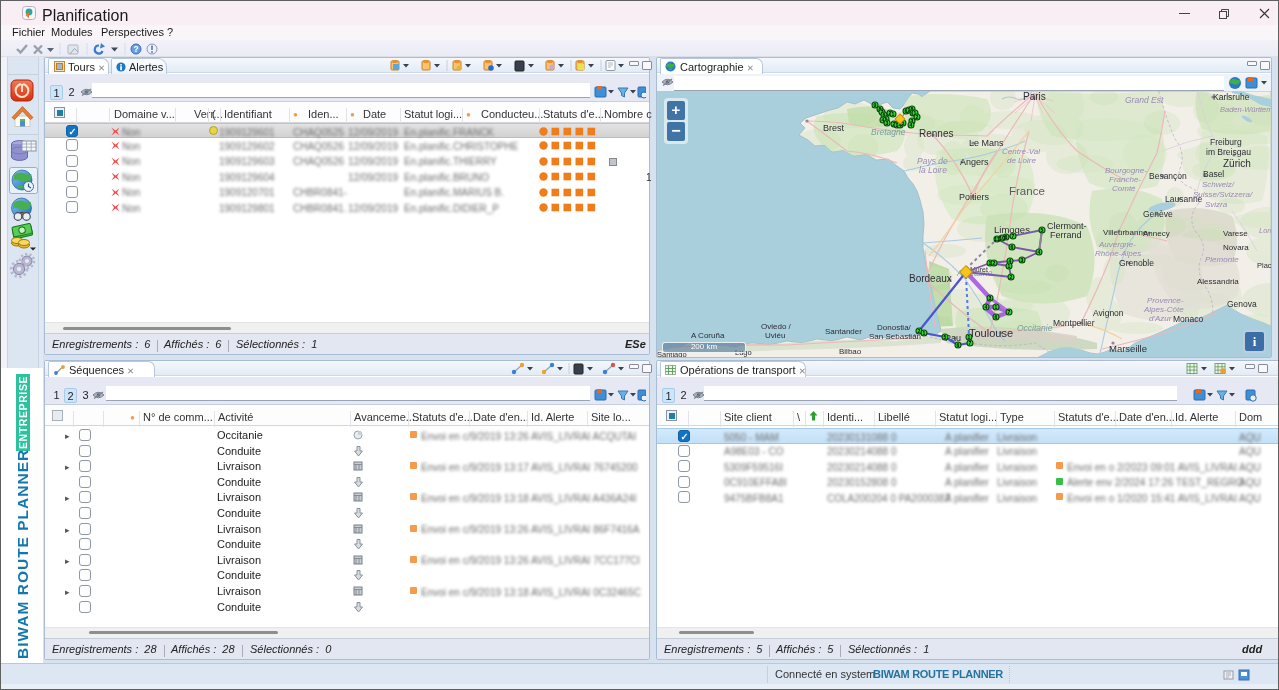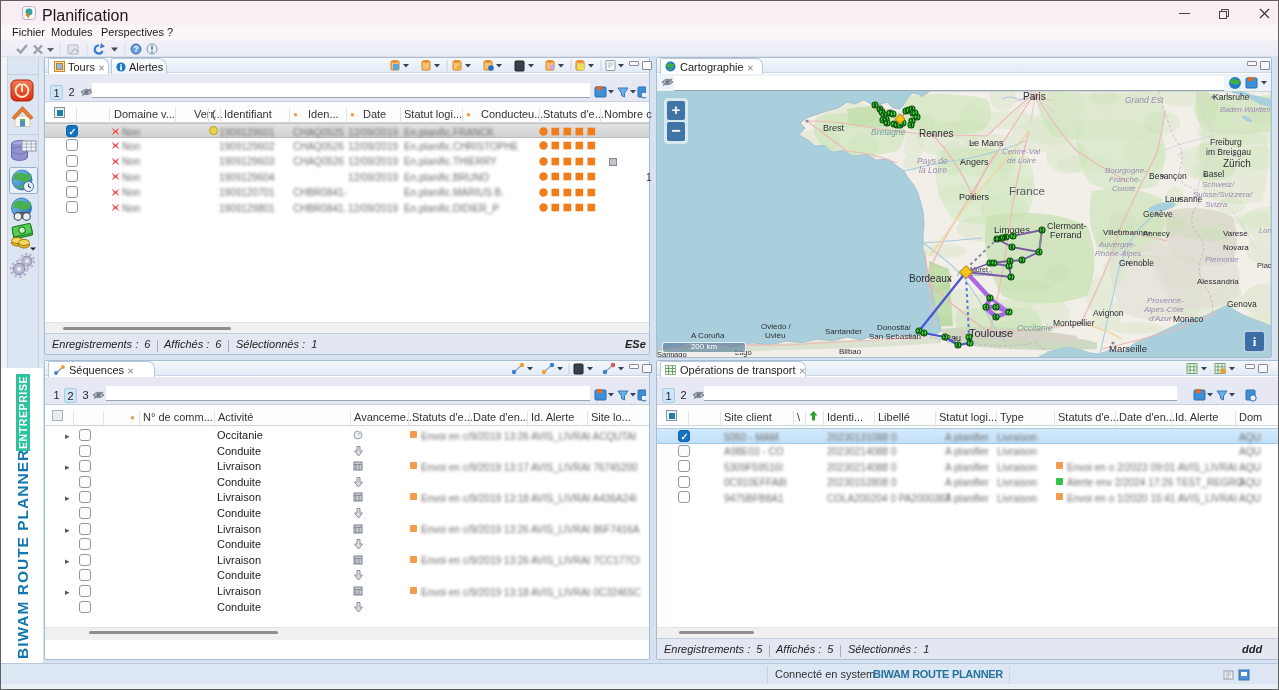--- a/index.html
+++ b/index.html
@@ -573,20 +573,27 @@
 <div class="row" style="top:171.6px;height:15.6px;">
 <span class="cb" style="left:34px;top:1px"></span>
 <span class="act" style="left:172px">Conduite</span>
 <svg class="abs" style="left:309px;top:2px" width="9" height="11" viewBox="0 0 9 11">
           <path d="M3 0.5 H6 V5 H8.5 L4.5 10 L0.5 5 H3 Z" fill="#d8dce2" stroke="#8a929c"></path>
         </svg>
 </div>
 </div>
 <div class="sctrack" style="top:266px;"></div>
     <div class="hscroll" style="left:44px;top:270px;width:189px;"></div>
+<div class="tstatus">
+      <span style="left:7px">Enregistrements :&nbsp; 28</span>
+      <span style="left:119px;border-left:1px solid #aab;height:12px;top:6px"></span>
+      <span style="left:126px">Affichés :&nbsp; 28</span>
+      <span style="left:197px;border-left:1px solid #aab;height:12px;top:6px"></span>
+      <span style="left:205px">Sélectionnés :&nbsp; 0</span>
+    </div>
 </div>
 <div class="panel" id="ops" style="left:656px;top:360px;width:687px;height:300px;">
 <div class="tabrow"></div>
 <div class="tab" style="left:3px;width:146px;">
     <svg class="abs" style="left:4px;top:3px" width="11" height="10" viewBox="0 0 11 10">
         <rect x="0.5" y="0.5" width="10" height="9" fill="#eef4ea" stroke="#9ab49a"></rect>
         <path d="M3.5 0.5 V9.5 M7.5 0.5 V9.5 M0.5 3.5 H10.5 M0.5 6.5 H10.5" stroke="#5a9a5a" stroke-width="0.9"></path>
       </svg>
     <span class="lbl" style="left:19px">Opérations de transport <span class="tabx">✕</span></span>
     </div>

